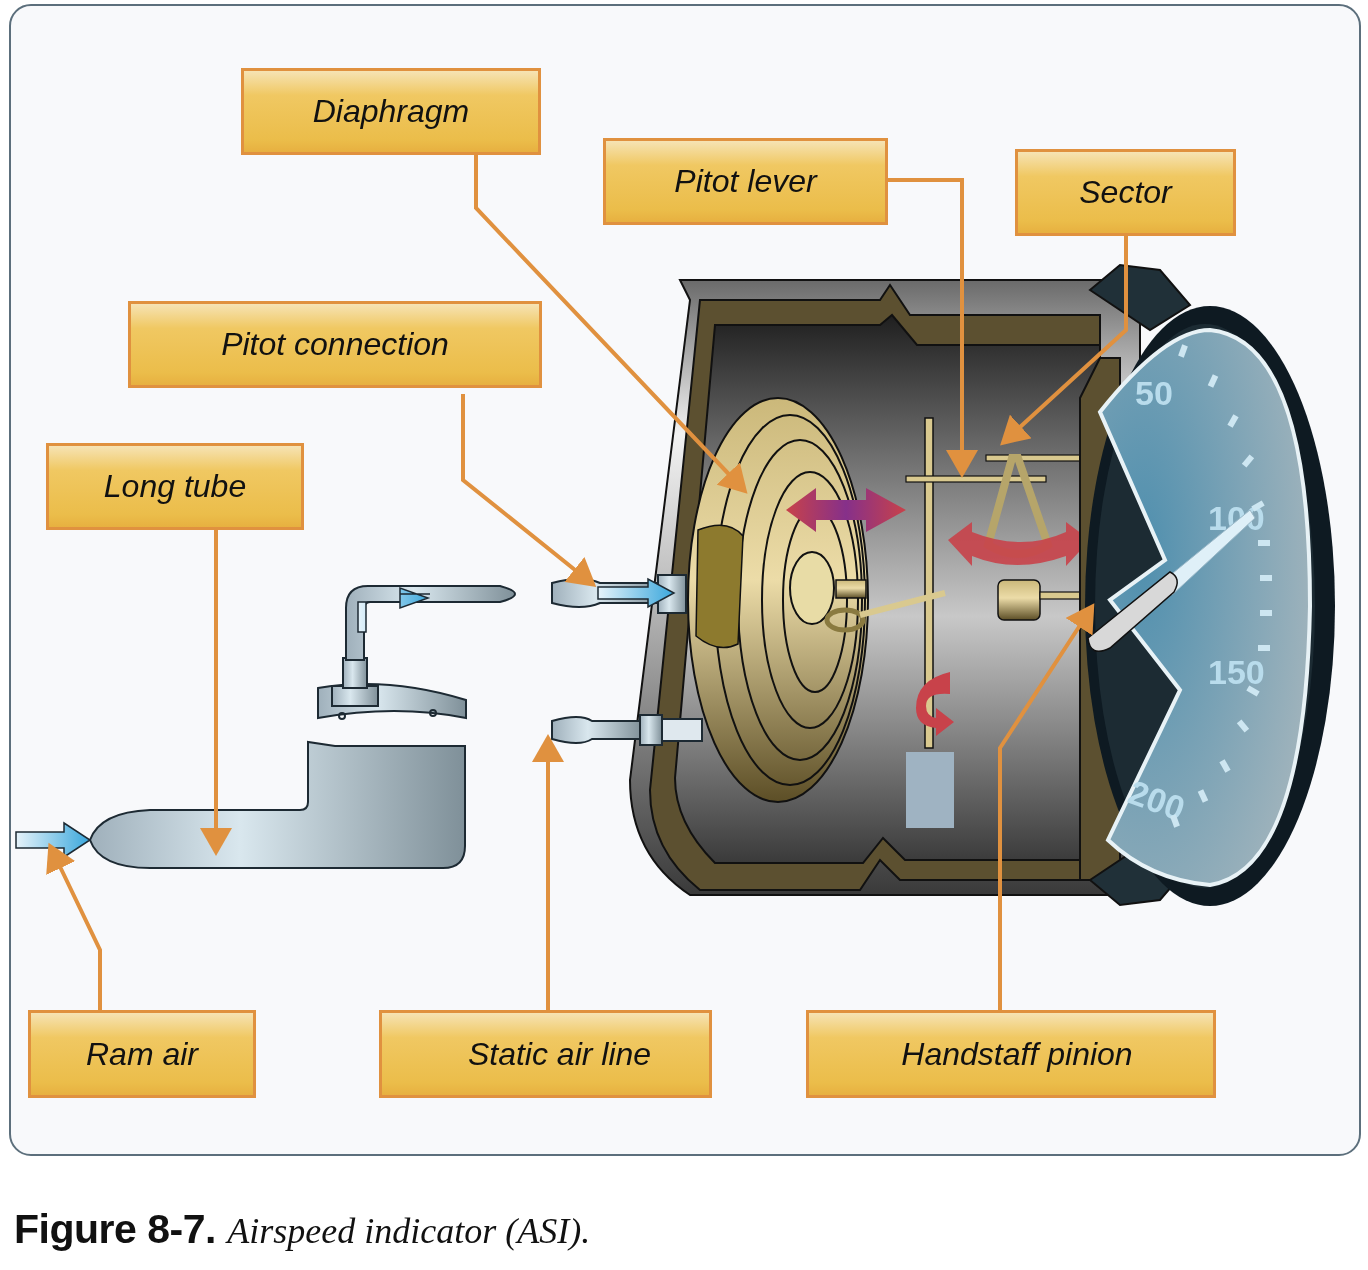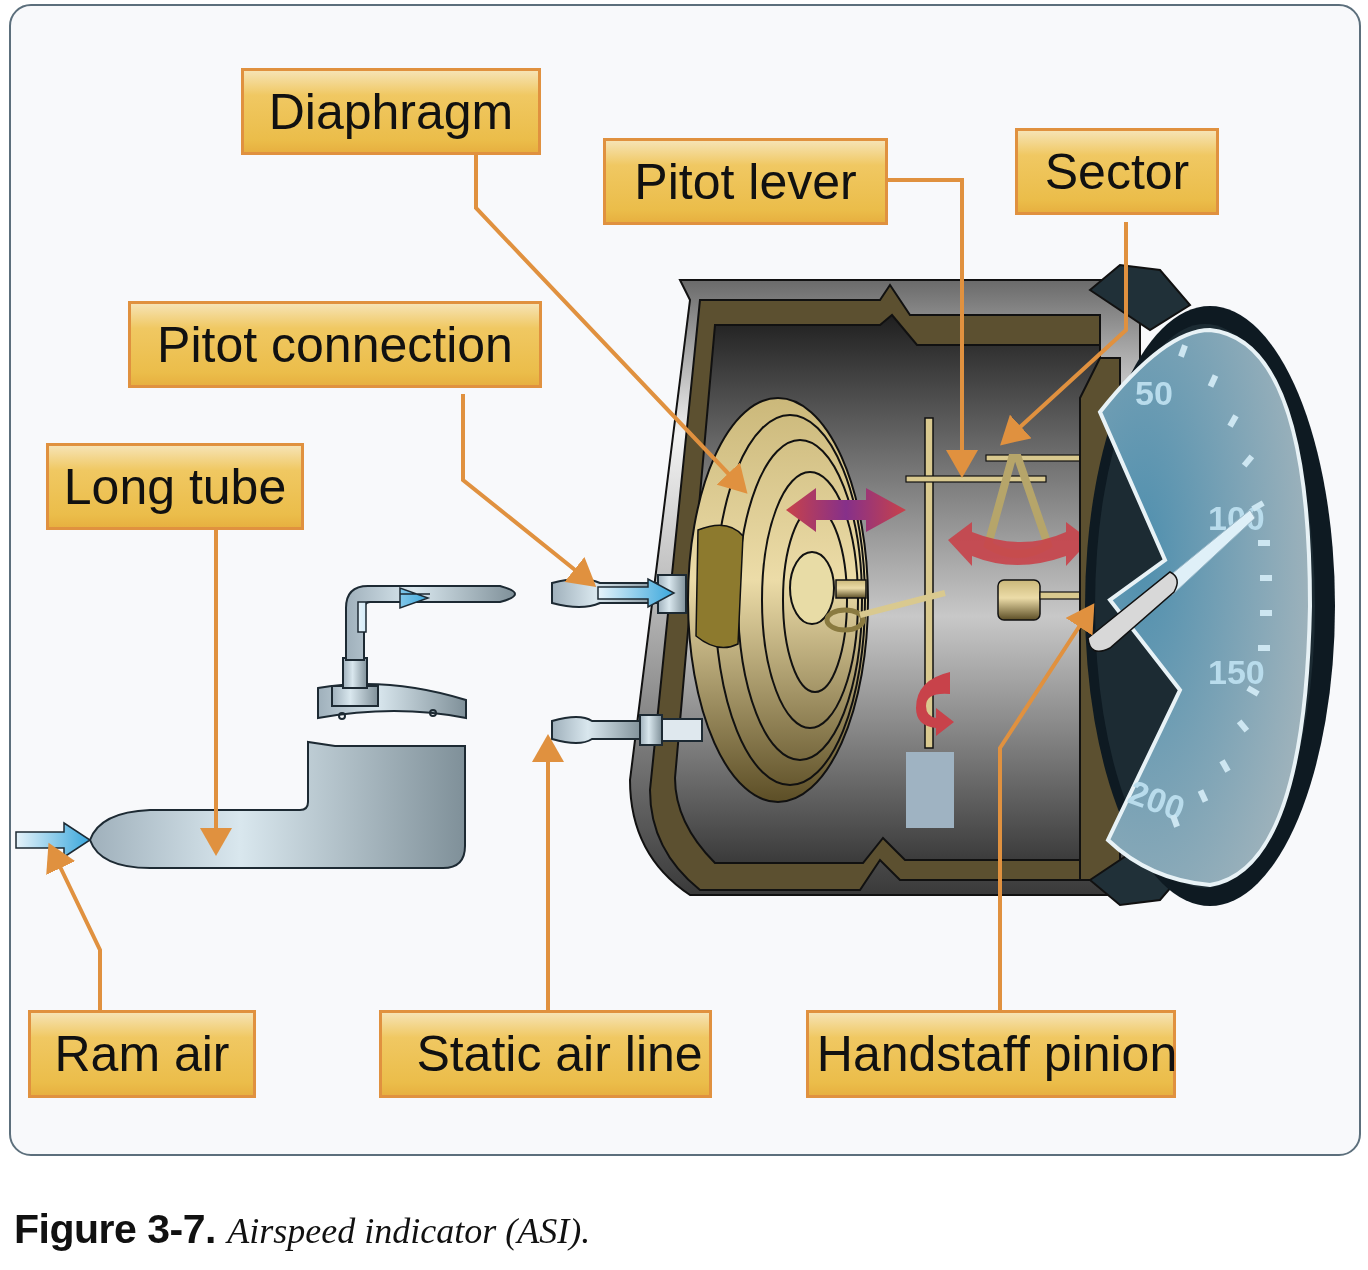--- a/index.html
+++ b/index.html
@@ -1,21 +1,21 @@
 <!DOCTYPE html>
 <html><head>
 <meta charset="utf-8">
 <style>
   html, body { margin:0; padding:0; background:#ffffff; }
   body { width:1368px; height:1270px; position:relative; overflow:hidden; font-family:"Liberation Sans", sans-serif; }
   #panel { position:absolute; left:9px; top:4px; width:1352px; height:1152px; background:#f8f9fb; border:2px solid #5c6f7c; border-radius:22px; box-sizing:border-box; }
   #art { position:absolute; left:0; top:0; width:1368px; height:1270px; }
   .label { position:absolute; box-sizing:border-box; border:3px solid #e0913f;
     background:linear-gradient(to bottom,#f6e3b4 0%,#f0c862 30%,#ebbd4a 85%,#e7b040 100%);
-    color:#111; font-size:50px; display:flex; align-items:center; justify-content:center; white-space:nowrap; }
+    color:#111; font-size:32px; display:flex; align-items:center; justify-content:center; white-space:nowrap;font-style:italic; }
   .caption { position:absolute; left:14px; top:1206px; font-size:41px; color:#111; white-space:nowrap; }
   .caption .fig { font-family:"Liberation Sans", sans-serif; font-weight:bold; letter-spacing:-0.5px; }
   .caption .desc { font-family:"Liberation Serif", serif; font-style:italic; font-size:36px; }
   .dial-num { font-family:"Liberation Sans", sans-serif; font-weight:bold; font-size:34px; fill:#b9dcec; }
 </style>
 </head>
 <body>
 
 <div id="panel"></div>
 
@@ -159,35 +159,35 @@
     <polyline points="1000,1012 1000,748 1090,610" marker-end="url(#arrowhead)"></polyline>
   </g>
 </svg>
 
 <div class="label" style="left:241px;top:68px;width:300px;height:87px;">
     <span>Diaphragm</span>
   </div>
 <div class="label" style="left:603px;top:138px;width:285px;height:87px;">
     <span>Pitot lever</span>
   </div>
-<div class="label" style="left:1015px;top:128px;width:204px;height:87px;">
+<div class="label" style="left:1015px;top:149px;width:221px;height:87px;">
     <span>Sector</span>
   </div>
 <div class="label" style="left:128px;top:301px;width:414px;height:87px;">
     <span>Pitot connection</span>
   </div>
 <div class="label" style="left:46px;top:443px;width:258px;height:87px;">
     <span>Long tube</span>
   </div>
 <div class="label" style="left:28px;top:1010px;width:228px;height:88px;">
     <span>Ram air</span>
   </div>
 <div class="label" style="left:379px;top:1010px;width:333px;height:88px;padding-left:28px;">
     <span>Static air line</span>
   </div>
-<div class="label" style="left:806px;top:1010px;width:370px;height:88px;padding-left:12px;">
+<div class="label" style="left:806px;top:1010px;width:410px;height:88px;padding-left:12px;">
     <span>Handstaff pinion</span>
   </div>
 
 <div class="caption">
-  <span class="fig">Figure 3-7.</span>
+  <span class="fig">Figure 8-7.</span>
   <span class="desc">Airspeed indicator (ASI).</span>
 </div>
 
 </body></html>

